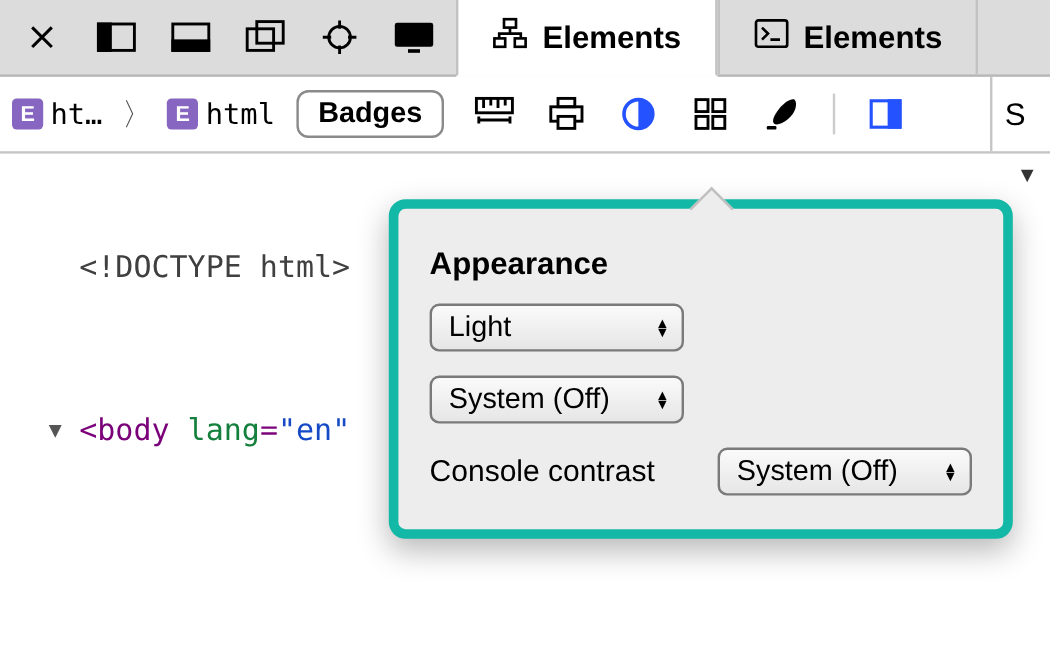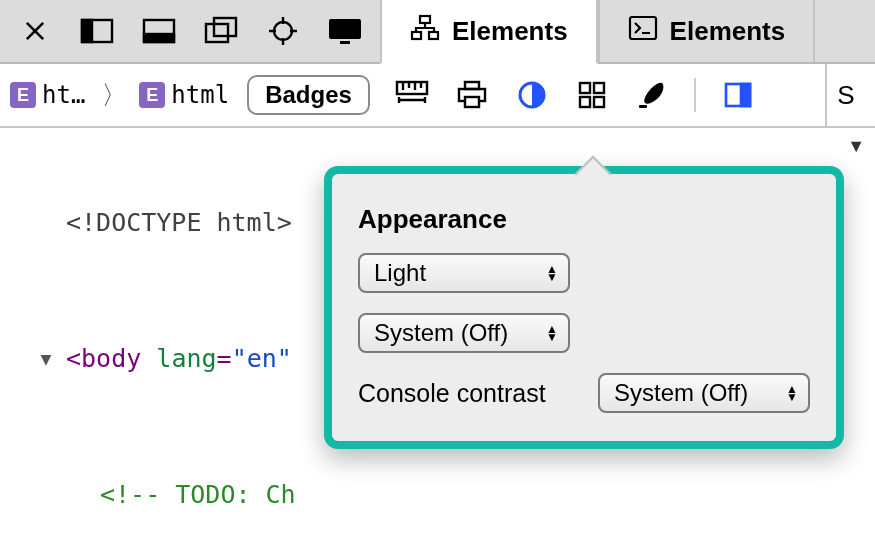--- a/index.html
+++ b/index.html
@@ -235,21 +235,20 @@
 </div>
 
 <div class="tree-wrap">
   <span class="overflow-caret">▼</span>
 
   <div class="tree">
     <div class="row"><span class="ind"></span><span class="tw"></span><span class="gut"></span><span class="doctype">&lt;!DOCTYPE html&gt;</span></div>
 
     <div class="row"><span class="ind"></span><span class="tw">▼</span><span class="gut"></span><span class="pun">&lt;</span><span class="tag">body</span><span> </span><span class="attrn">lang</span><span class="pun">=</span><span class="attrv">"en"</span></div>
 
-    <div class="row"><span class="ind"></span><span class="ind"></span><span class="tw"></span><span class="gut"></span><span class="cmt">&lt;!-- TODO: Ch</span></div>
 
     
 
     
 
     
 
     
 
     

